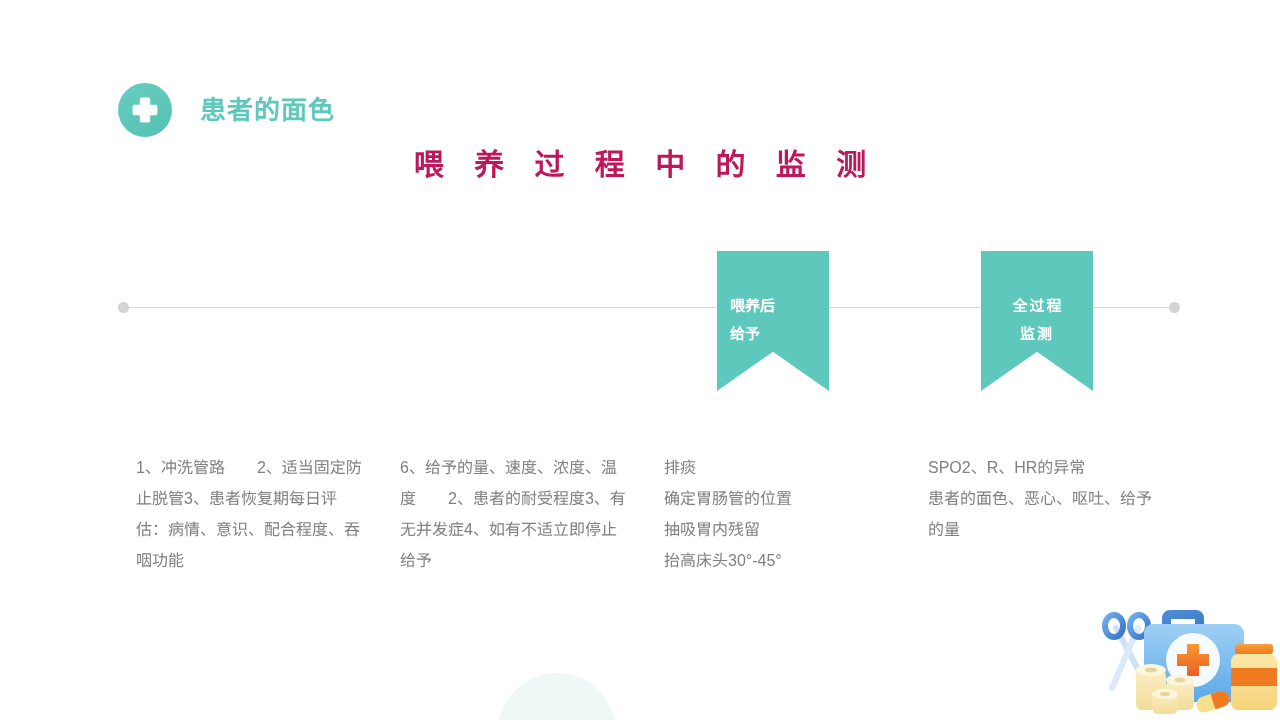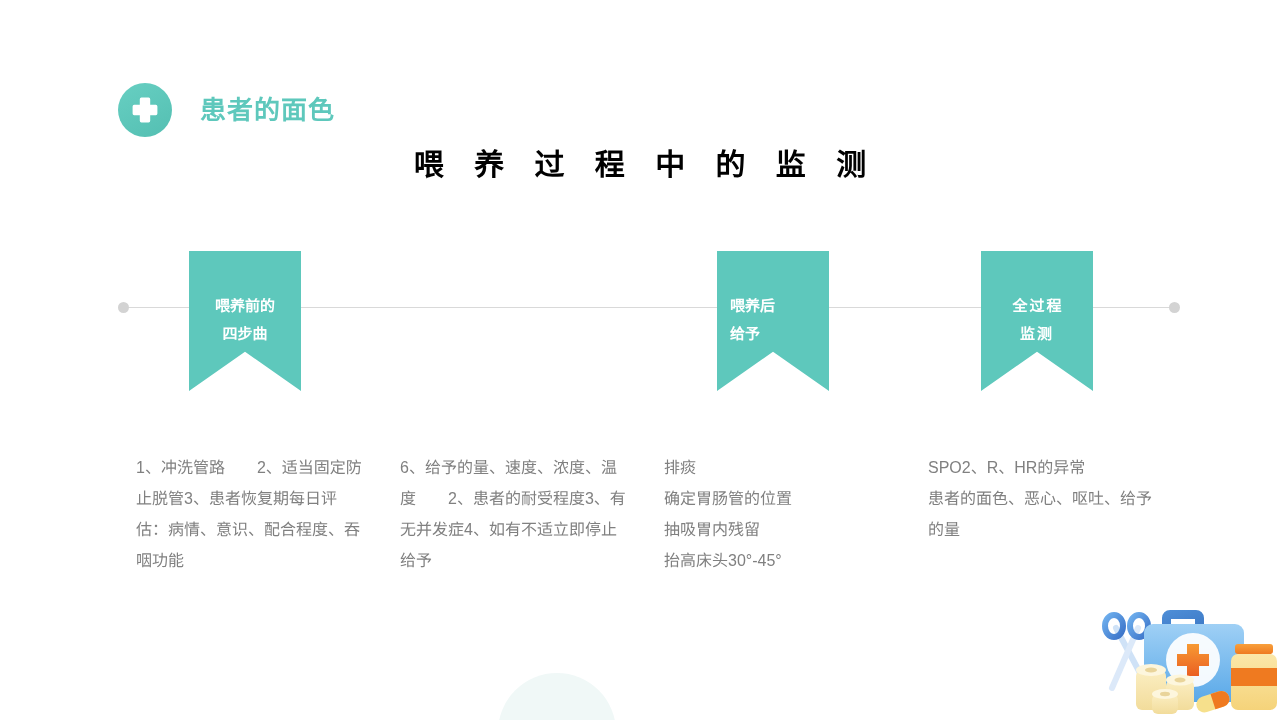--- a/index.html
+++ b/index.html
@@ -70,21 +70,21 @@
 
   
   .main-title {
     position: absolute;
     left: 0;
     top: 145px;
     width: 1280px;
     text-align: center;
     font-size: 30px;
     font-weight: bold;
-    color: #000000;
+    color: #be185d;
     letter-spacing: 11px;
     text-indent: 11px;
     line-height: 40px;
     white-space: nowrap;
     z-index: 5;
   }
 
   
   .timeline-line {
     position: absolute;
@@ -200,24 +200,20 @@
     <div class="header-title">患者的面色</div>
   </div>
 
   <div class="main-title">喂 养 过 程 中 的 监 测</div>
 
   <div class="timeline-line"></div>
   <div class="timeline-dot left"></div>
   <div class="timeline-dot right"></div>
 
   <div class="banners">
-    <div class="banner b1 center">
-      <div class="banner-text">喂养前的
-四步曲</div>
-    </div>
     <div class="banner b3 left">
       <div class="banner-text">喂养后
 给予</div>
     </div>
     <div class="banner b4 center spaced">
       <div class="banner-text">全过程
 监测</div>
     </div>
   </div>
 

